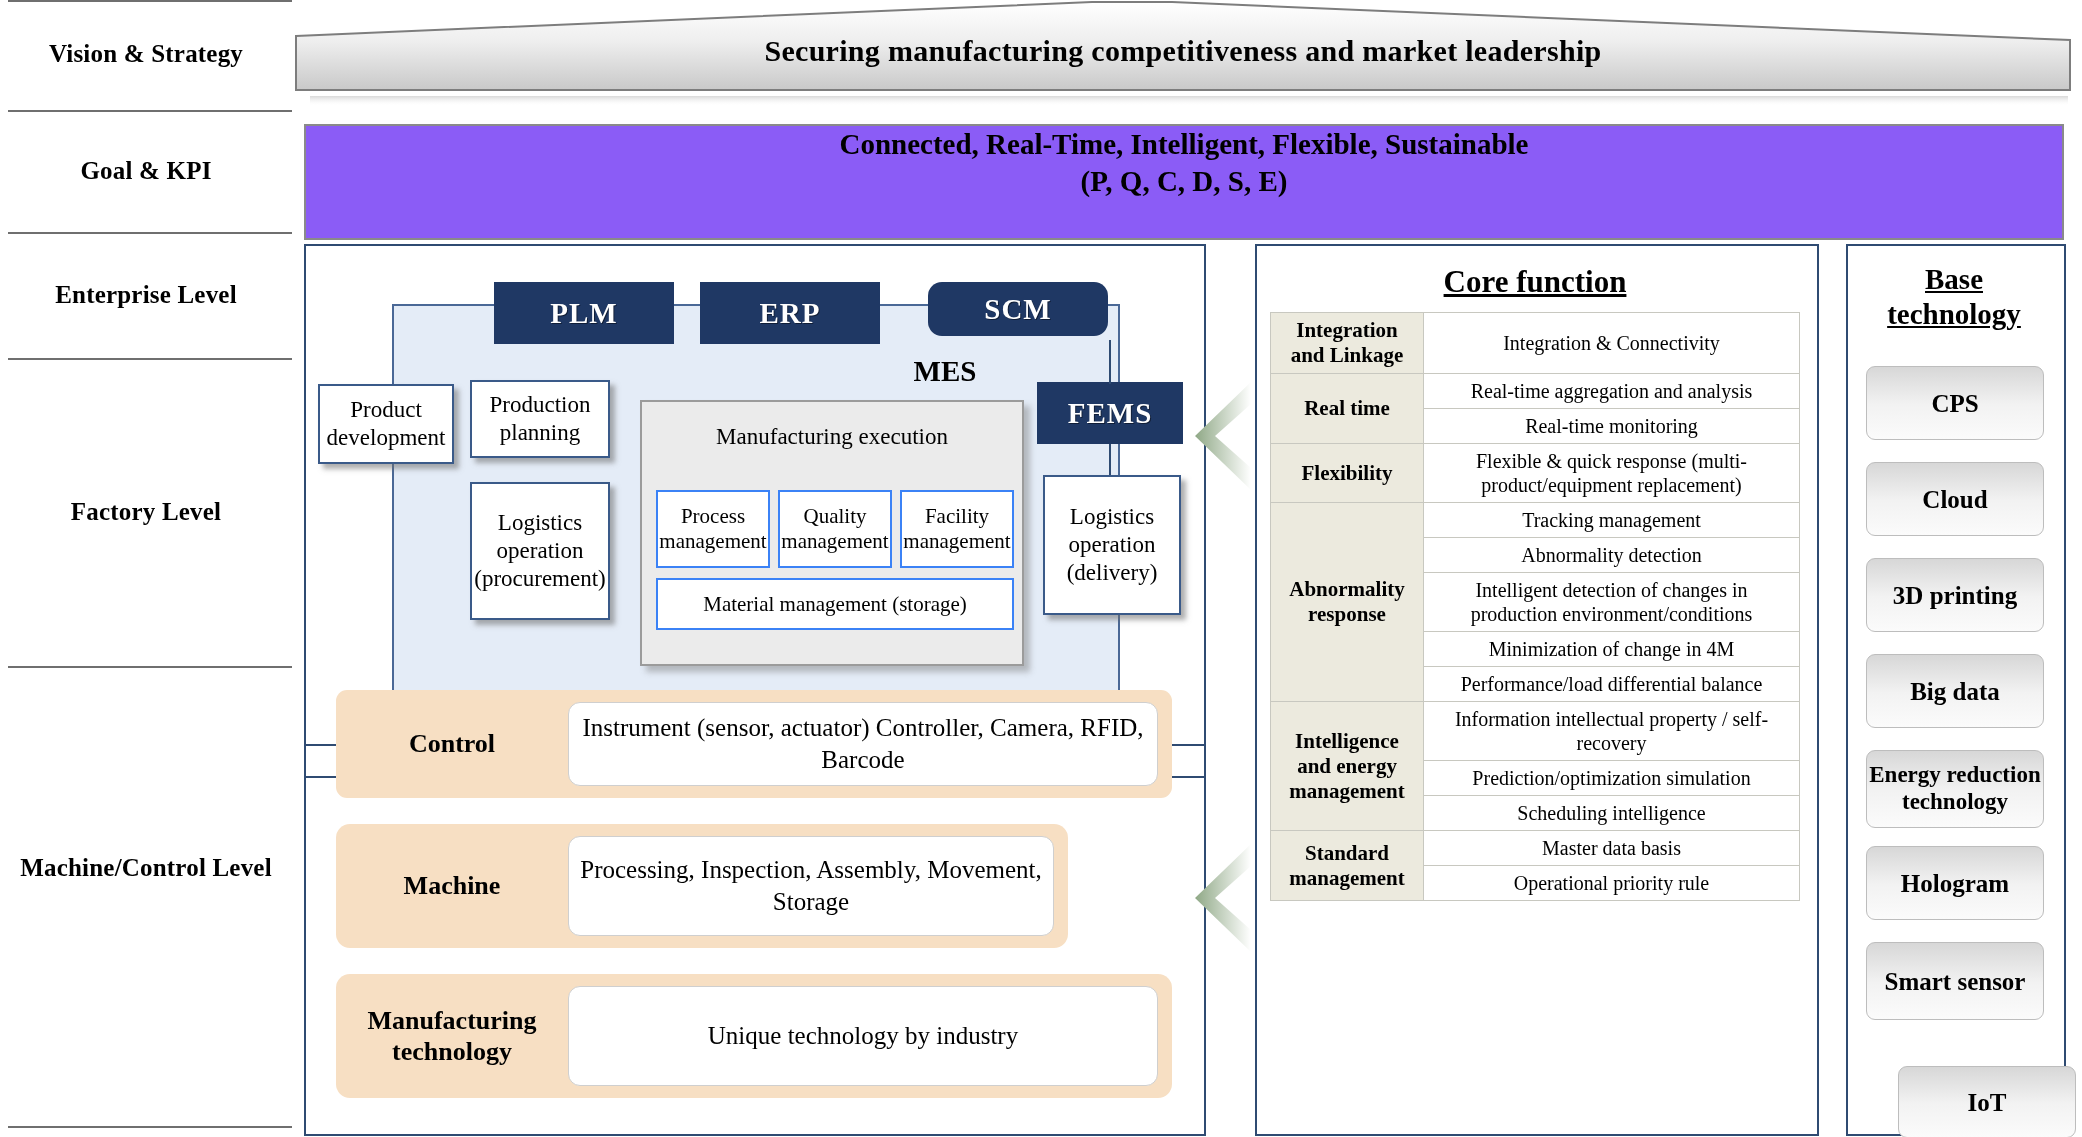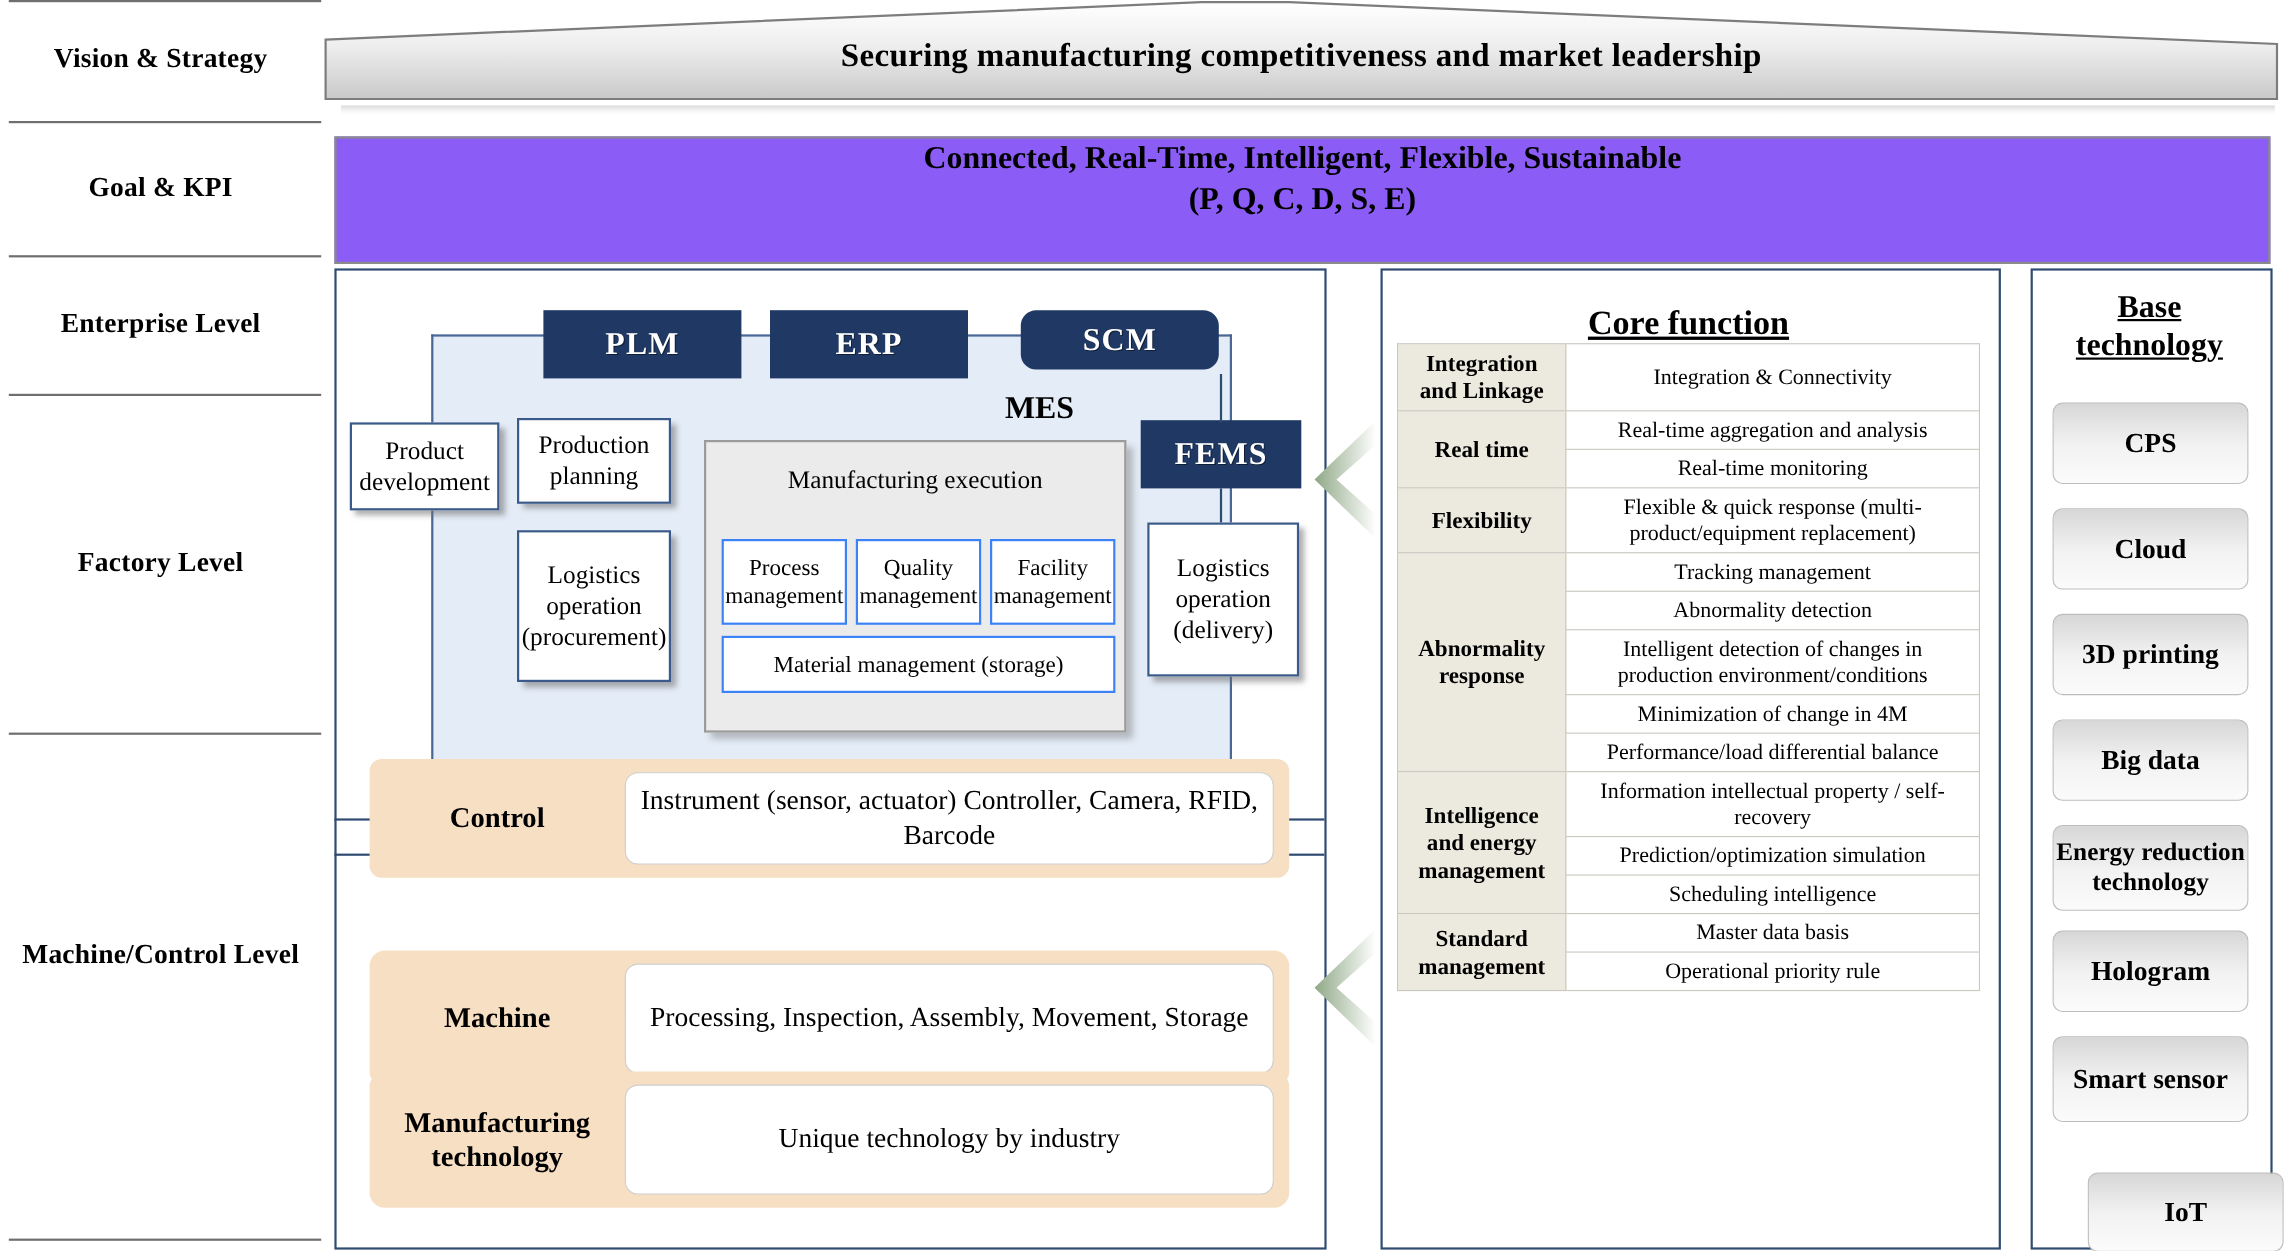--- a/index.html
+++ b/index.html
@@ -70,31 +70,31 @@
   #mes-s3{left:258px;top:88px;width:114px;height:78px;}
   #mes-s4{left:14px;top:176px;width:358px;height:52px;}
 
   
   .peach{position:absolute;background:#f7dfc3;border-radius:14px;display:flex;align-items:center;}
   .peach-label{width:232px;text-align:center;font-size:26px;font-weight:bold;line-height:1.2;}
   .peach-body{flex:1;margin:12px 14px 12px 0;background:#fff;border-radius:12px;
               border:1px solid #cfcfcf;display:flex;align-items:center;justify-content:center;
               text-align:center;font-size:25px;line-height:1.3;align-self:stretch;}
   #row-control{left:336px;top:690px;width:836px;height:108px;border-radius:11px;}
-  #row-machine{left:336px;top:824px;width:836px;height:124px;margin-top:40px;}
+  #row-machine{left:336px;top:824px;width:732px;height:124px;}
   #row-mtech{left:336px;top:974px;width:836px;height:124px;}
 
   
   .cline{position:absolute;background:#2f4b72;}
 
   
   .chev{position:absolute;width:62px;height:112px;}
 
   
-  .core-title{position:absolute;left:1255px;top:276px;width:560px;text-align:center;
+  .core-title{position:absolute;left:1255px;top:264px;width:560px;text-align:center;
               font-size:31px;font-weight:bold;text-decoration:underline;}
   .ctable{position:absolute;left:1270px;top:312px;width:530px;border-collapse:collapse;}
   .ctable td{border:1px solid #c8c8c0;font-size:20px;line-height:1.2;padding:5px 6px;
              text-align:center;vertical-align:middle;}
   .ctable td.cat{background:#eceade;font-weight:bold;width:140px;font-size:21px;}
 
   
   .base-title{position:absolute;left:1846px;top:262px;width:216px;text-align:center;
               font-size:29px;font-weight:bold;line-height:1.2;text-decoration:underline;}
   .bt{position:absolute;left:1866px;width:178px;border-radius:9px;border:1px solid #bdbdbd;

